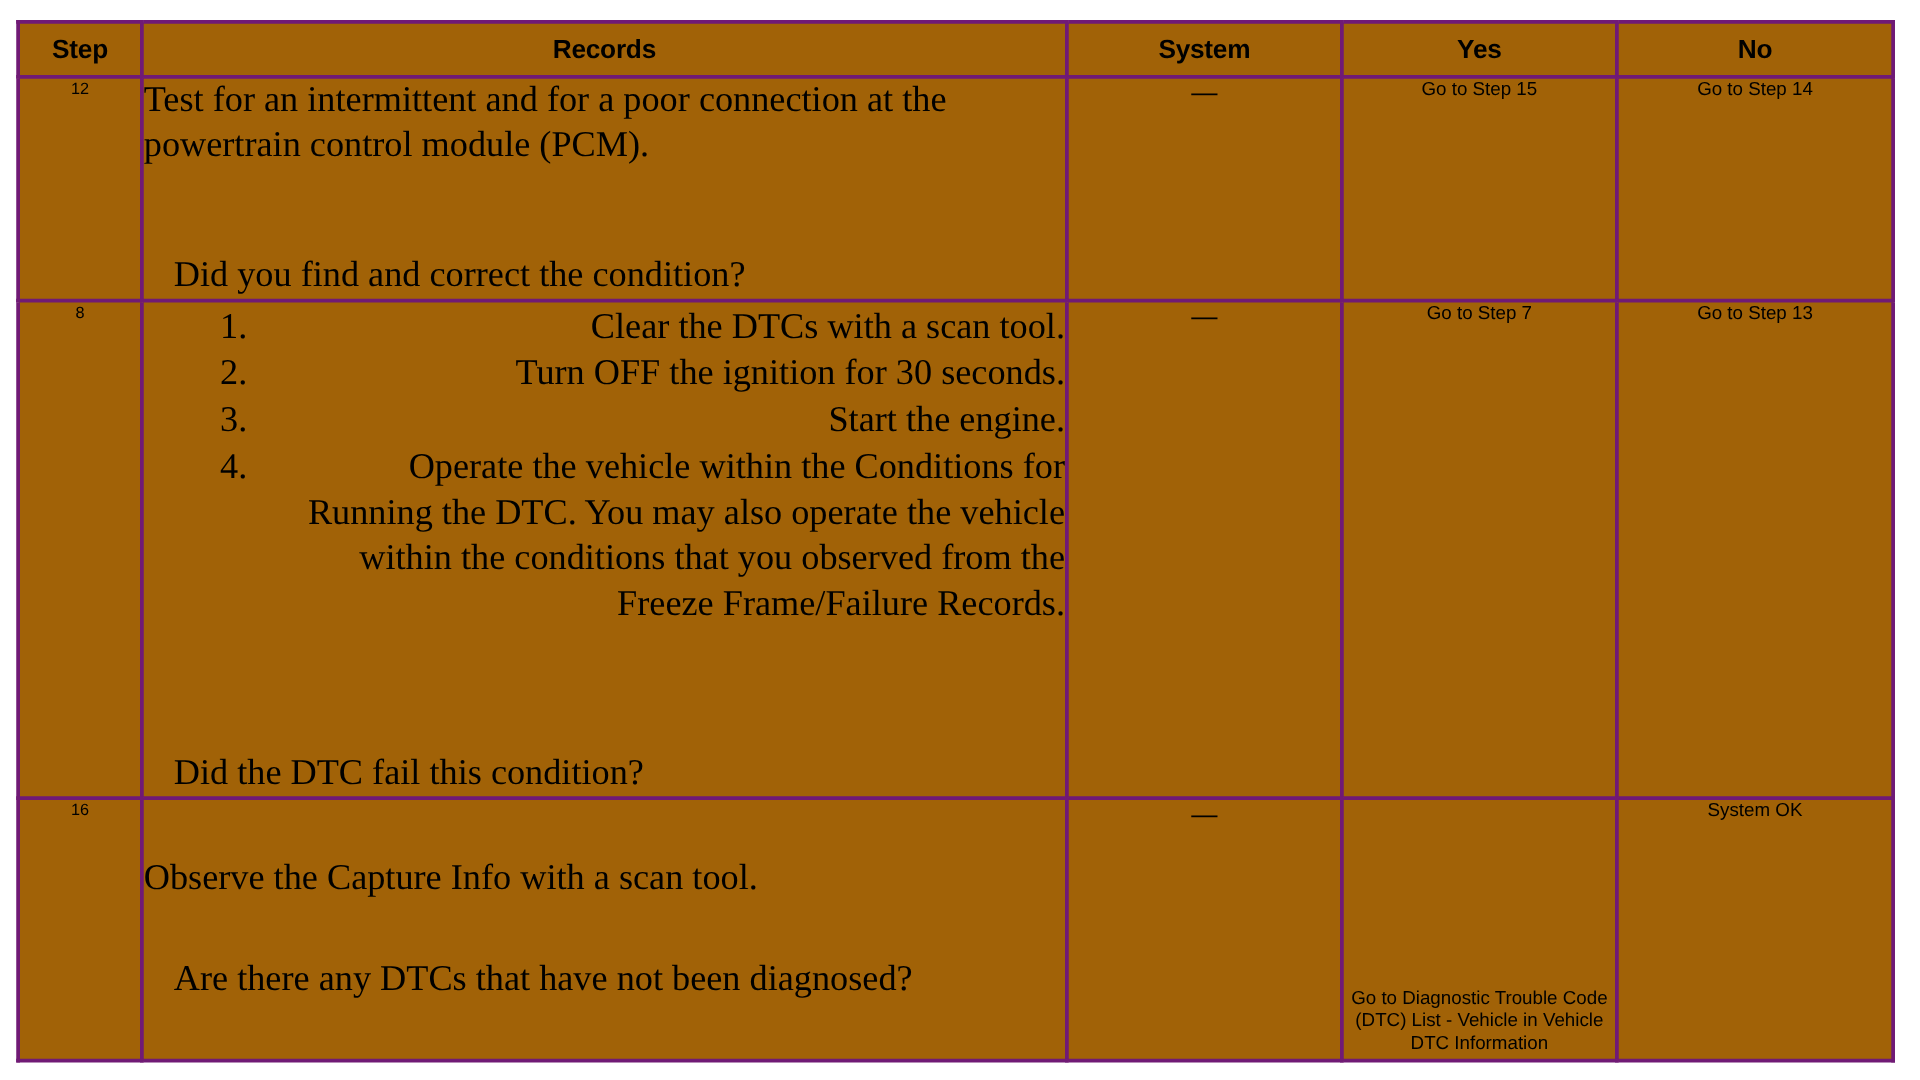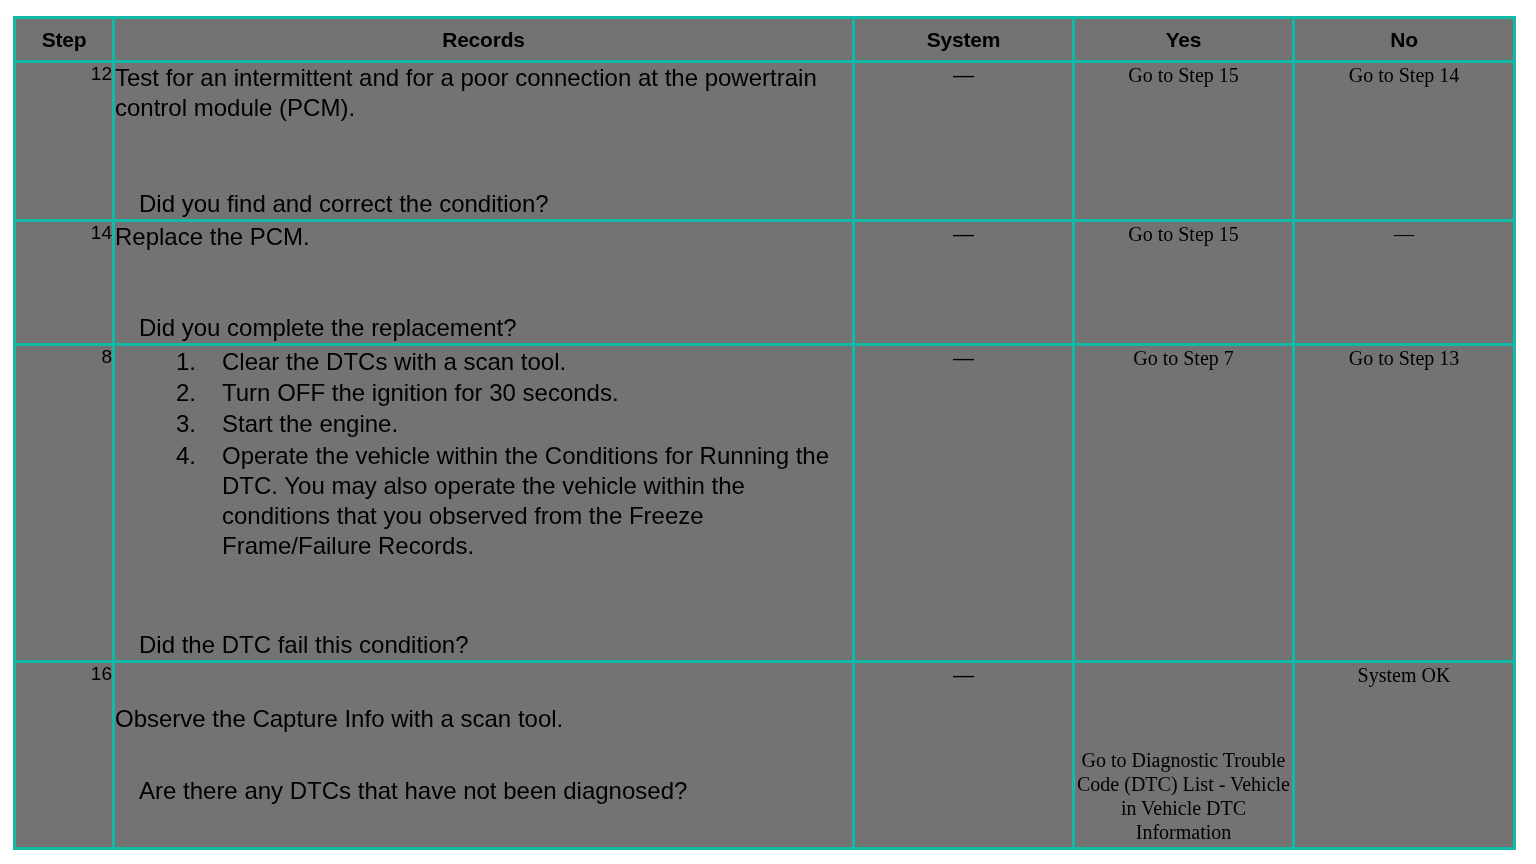--- a/index.html
+++ b/index.html
@@ -27,24 +27,24 @@
     position: absolute;
     left: 13px;
     top: 16px;
     width: 1500px;
     height: 834px;
     border-collapse: collapse;
     table-layout: fixed;
     background: #ffffff;
   }
   .diag-table td, .diag-table th {
-    border: 3px solid #14b8a6;
+    border: 3px solid #701a75;
     padding: 0;
     vertical-align: top;
-    background: #737373;
+    background: #a16207;
   }
 
   
   col.c-step   { width: 99px; }
   col.c-action { width: 740px; }
   col.c-values { width: 220px; }
   col.c-yes    { width: 220px; }
   col.c-no     { width: 221px; }
 
   
@@ -54,50 +54,51 @@
     vertical-align: middle;
     font-weight: bold;
     font-size: 21px;
     font-family: "Liberation Sans", sans-serif;
     letter-spacing: -0.2px;
     line-height: 1;
   }
 
   
   .cell-step {
-    text-align: right;
+    text-align: center;
     vertical-align: middle;
-    font-size: 19px;
+    font-size: 13px;
     font-family: "Liberation Sans", sans-serif;
   }
 
   .cell-action {
     vertical-align: top;
     padding: 5px 0 4px 9px;
-    font-size: 24px;
+    font-size: 29px;
     line-height: 1.24;
-    font-family: Liberation Sans, sans-serif;
+    font-family: Liberation Serif, serif;
     font-stretch: condensed;
   }
   .action-inner {
     position: relative;
     height: 100%;
     display: flex;
     flex-direction: column;
   }
   .action-lead { flex: 0 0 auto; white-space: pre-line; }
   .action-spacer { flex: 1 1 auto; min-height: 14px; }
   .action-question { flex: 0 0 auto; margin-left: 24px; }
 
   
   ol.action-list {
     margin: 1px 0 0 4px;
     padding: 0 0 0 57px;
     list-style: none;
     counter-reset: li;
+    text-align: right;
   }
   ol.action-list li {
     counter-increment: li;
     position: relative;
     margin: 0 0 1px 0;
     padding-left: 46px;
     line-height: 1.26;
   }
   ol.action-list li::before {
     content: counter(li) ".";
@@ -110,24 +111,24 @@
 
   
   .cell-values {
     text-align: center;
     vertical-align: middle;
     font-size: 21px;
   }
   .cell-answer {
     vertical-align: bottom;
     text-align: center;
-    font-size: 20px;
+    font-size: 15px;
     line-height: 1.22;
     padding-bottom: 4px;
-    font-family: Liberation Serif, serif;
+    font-family: Liberation Sans, sans-serif;
   }
   .cell-answer.multiline {
     vertical-align: bottom;
     line-height: 1.20;
     padding-bottom: 3px;
   }
 
   
   .r12 td { height: 138px; }
   .r13 td { height: 110px; }
@@ -169,33 +170,20 @@
             <div class="action-spacer"></div>
             <div class="action-question">Did you find and correct the condition?</div>
           </div>
         </td>
         <td class="cell-values">—</td>
         <td class="cell-answer">Go to Step 15</td>
         <td class="cell-answer">Go to Step 14</td>
       </tr>
 
 
-      <tr class="r14">
-        <td class="cell-step">14</td>
-        <td class="cell-action">
-          <div class="action-inner">
-            <div class="action-lead">Replace the PCM.</div>
-            <div class="action-spacer"></div>
-            <div class="action-question">Did you complete the replacement?</div>
-          </div>
-        </td>
-        <td class="cell-values">—</td>
-        <td class="cell-answer">Go to Step 15</td>
-        <td class="cell-answer">—</td>
-      </tr>
 
       <tr class="r15">
         <td class="cell-step">8</td>
         <td class="cell-action">
           <div class="action-inner">
             <ol class="action-list">
               <li>Clear the DTCs with a scan tool.</li>
               <li>Turn OFF the ignition for 30 seconds.</li>
               <li>Start the engine.</li>
               <li>Operate the vehicle within the Conditions for Running the DTC. You may also operate the vehicle within the conditions that you observed from the Freeze Frame/Failure Records.</li>

